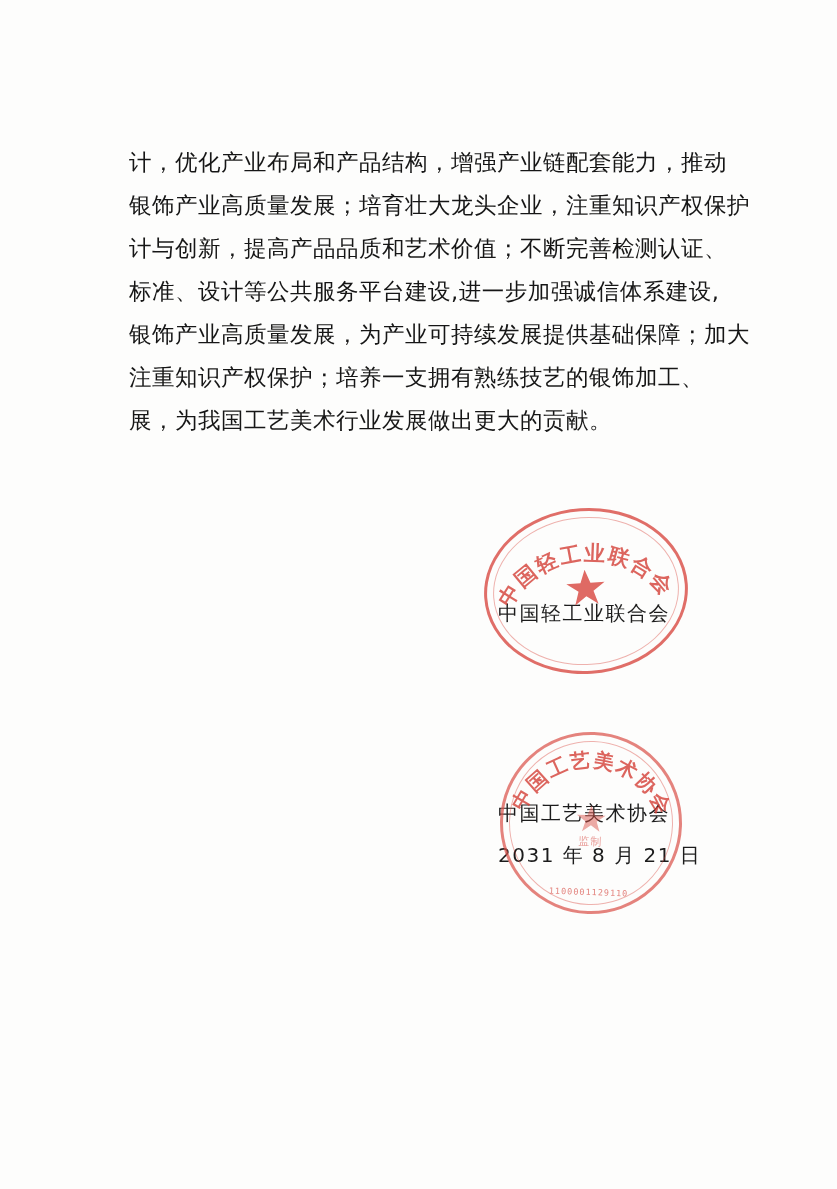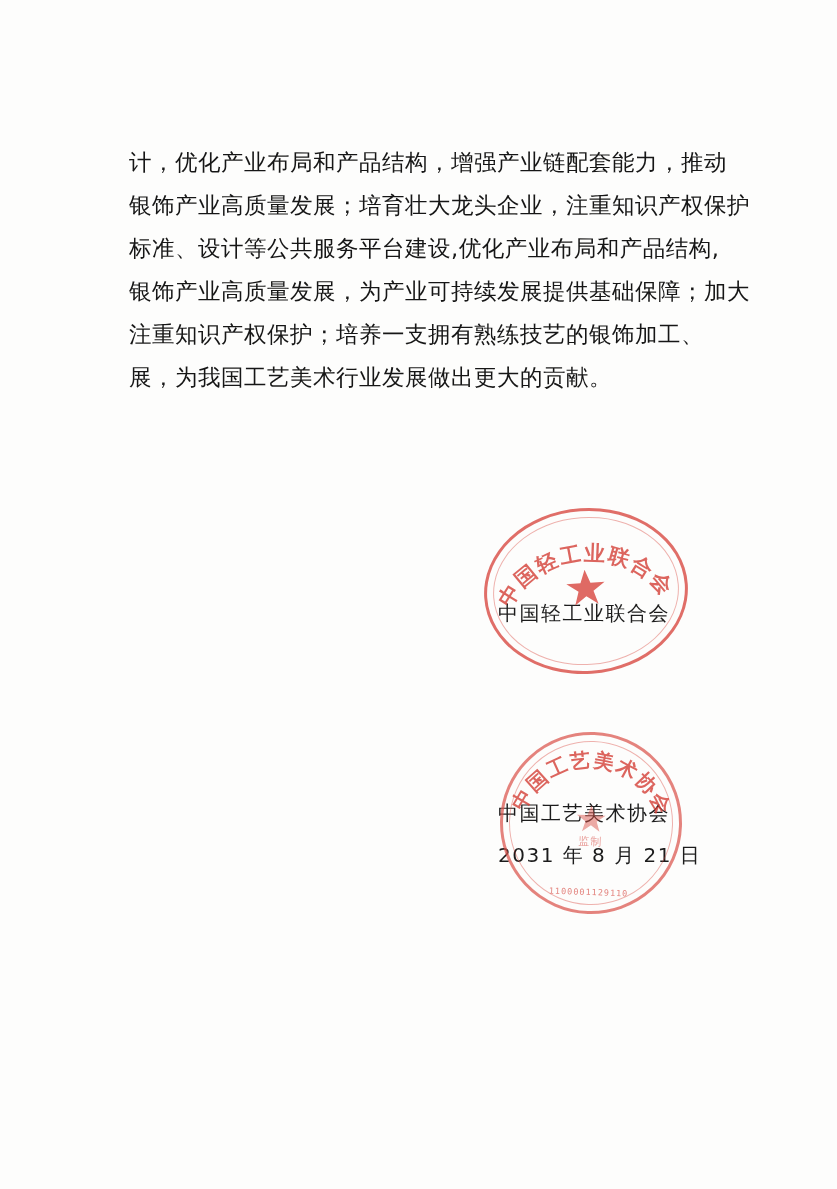--- a/index.html
+++ b/index.html
@@ -149,21 +149,22 @@
   }
 </style>
 </head>
 <body>
 
 <div class="page">
 
   <div class="doc-body">
     <div class="doc-line">计，优化产业布局和产品结构，增强产业链配套能力，推动</div>
     <div class="doc-line">银饰产业高质量发展；培育壮大龙头企业，注重知识产权保护</div>
-    <div class="doc-line">标准、设计等公共服务平台建设,优化产业布局和产品结构,</div>
+    <div class="doc-line">计与创新，提高产品品质和艺术价值；不断完善检测认证、</div>
+    <div class="doc-line">标准、设计等公共服务平台建设,进一步加强诚信体系建设,</div>
     <div class="doc-line">银饰产业高质量发展，为产业可持续发展提供基础保障；加大</div>
     <div class="doc-line">注重知识产权保护；培养一支拥有熟练技艺的银饰加工、</div>
     <div class="doc-line">展，为我国工艺美术行业发展做出更大的贡献。</div>
   </div>
 
   <div class="sig-block">
     <div class="sig-line">中国轻工业联合会</div>
   </div>
 
   <div class="seal seal-1">

